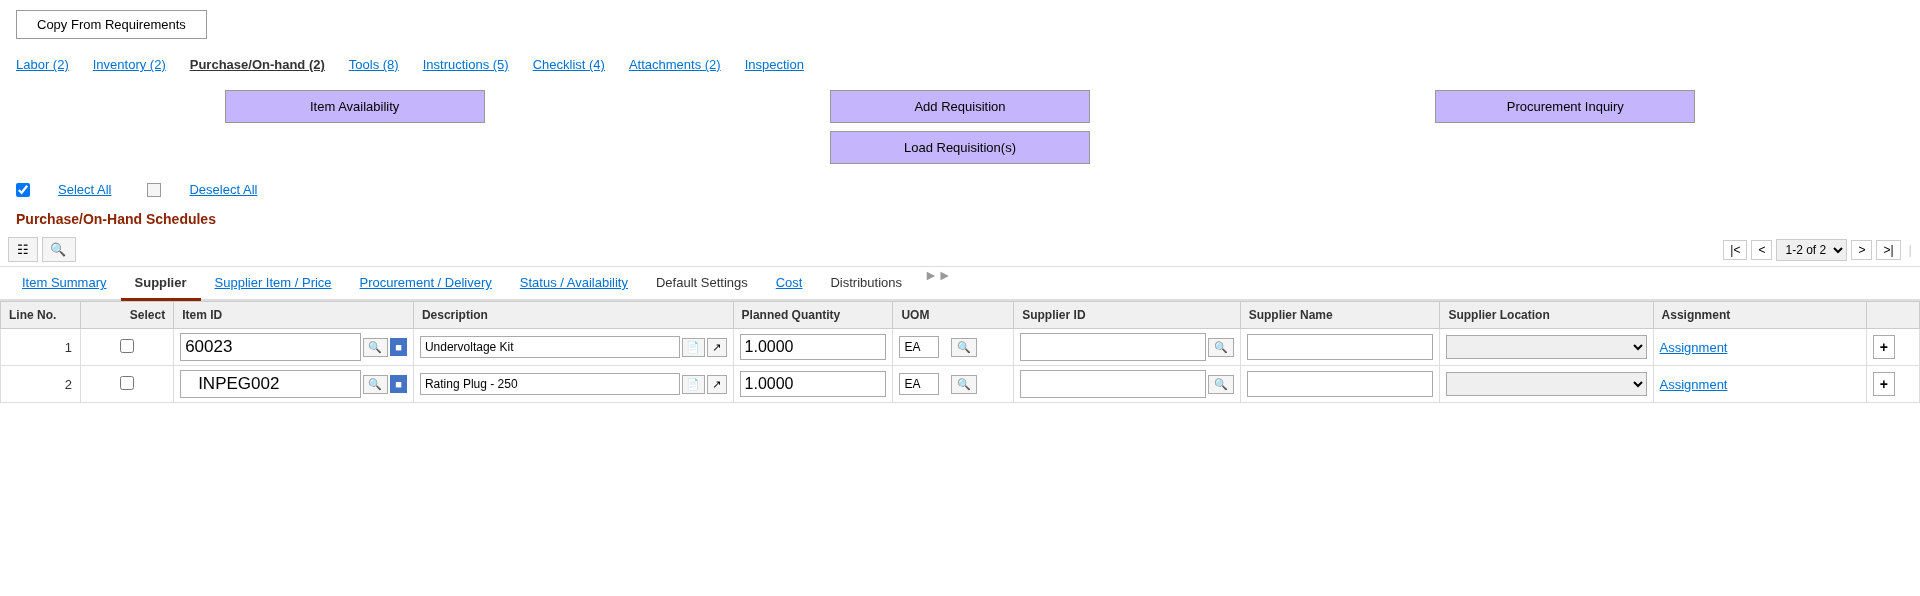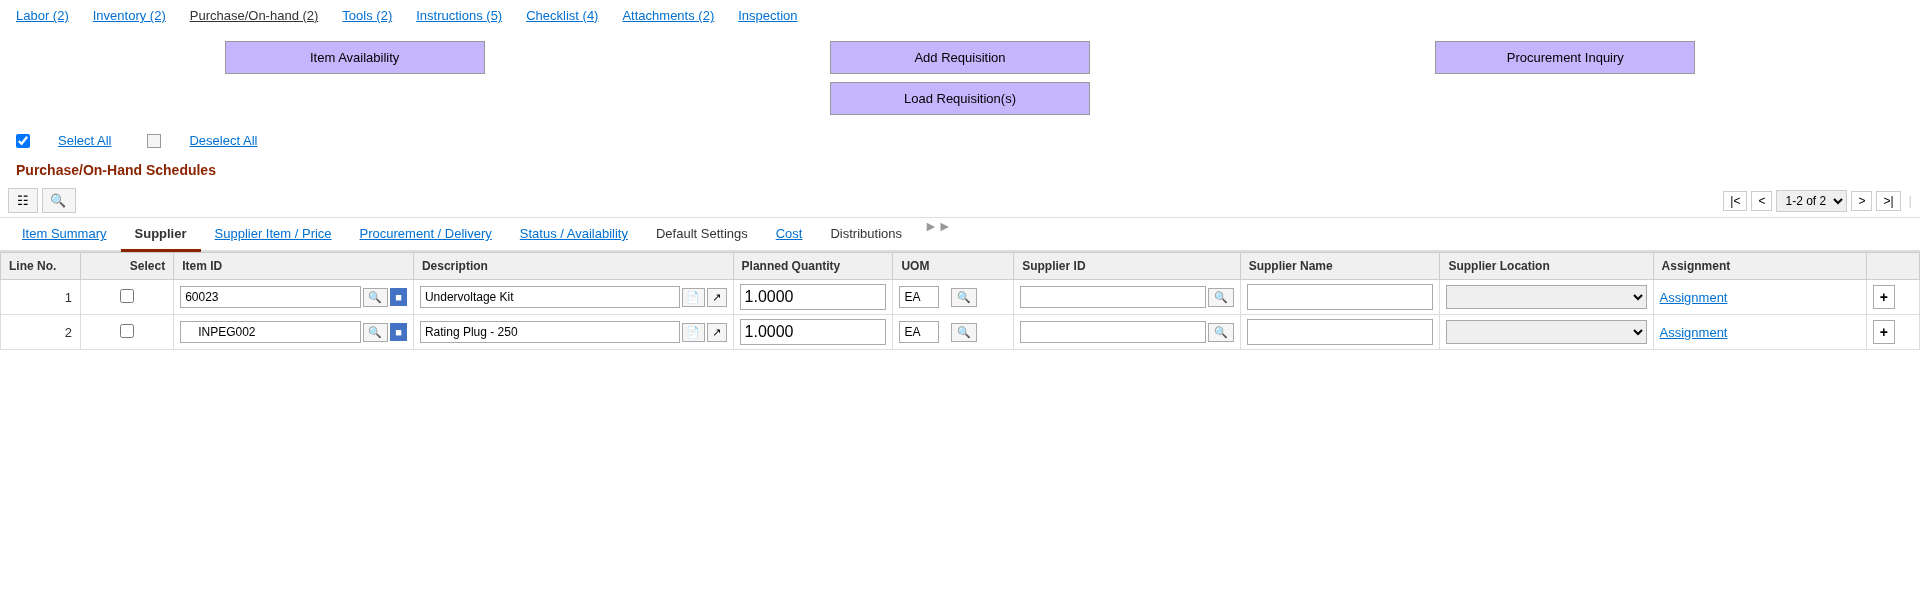--- a/index.html
+++ b/index.html
@@ -22,44 +22,47 @@
     .tabs-row { display: flex; gap: 0; border-bottom: 2px solid #ddd; padding: 0 8px; }
     .tab-item { padding: 8px 14px; cursor: pointer; color: #333; font-size: 13px; text-decoration: none; border-bottom: 3px solid transparent; margin-bottom: -2px; white-space: nowrap; }
     .tab-item.active { border-bottom: 3px solid #8b2400; font-weight: bold; }
     .tab-item.underline { text-decoration: underline; color: #0070d2; }
     table { width: 100%; border-collapse: collapse; }
     th { background: #f0f0f0; border: 1px solid #ccc; padding: 6px 8px; text-align: left; font-weight: bold; font-size: 12px; vertical-align: middle; }
     td { border: 1px solid #ddd; padding: 4px 6px; vertical-align: middle; }
     .td-center { text-align: center; }
     .input-field { border: 1px solid #aaa; padding: 3px 4px; font-size: 16px; width: 100%; }
     .input-with-search { display: flex; align-items: center; gap: 2px; }
-    .input-with-search input { flex: 1; border: 1px solid #aaa; padding: 3px 4px; font-size: 12px; }
+    .input-with-search input { flex: 1; border: 1px solid #aaa; padding: 3px 4px; font-size: 17px; }
     .search-btn { border: 1px solid #aaa; background: #f5f5f5; cursor: pointer; padding: 2px 5px; font-size: 11px; }
     .icon-btn { border: 1px solid #aaa; background: #f5f5f5; cursor: pointer; padding: 2px 4px; font-size: 11px; }
     .desc-field { display: flex; align-items: center; gap: 2px; }
     .desc-field input { flex: 1; border: 1px solid #aaa; padding: 3px 4px; font-size: 12px; }
     .assignment-link { color: #0070d2; text-decoration: underline; cursor: pointer; }
     .add-btn { border: 1px solid #aaa; background: #fff; cursor: pointer; padding: 3px 6px; font-size: 14px; font-weight: bold; }
     .select-dropdown { border: 1px solid #aaa; padding: 3px 4px; font-size: 12px; width: 100%; }
     .checkbox-input { width: 14px; height: 14px; cursor: pointer; }
     .more-tabs-icon { color: #999; font-size: 14px; margin-left: 8px; }
     .row-num { text-align: right; padding-right: 8px; }
     .uom-cell { display: flex; align-items: center; gap: 12px; }
     .uom-cell input { width: 40px; border: 1px solid #aaa; padding: 3px 4px; font-size: 12px; }
   </style>
 </head>
 <body>
 
 <div>
+  <div style="padding: 10px 16px;">
+    <button class="copy-btn">Copy From Requirements</button>
+  </div>
 
   <div class="tab-nav">
     <a class="tab-link">Labor (2)</a>
     <a class="tab-link">Inventory (2)</a>
-    <a class="tab-link active" style="font-weight:normal; color:#333;">Purchase/On-hand (2)</a>
-    <a class="tab-link">Tools (2)</a>
+    <a class="tab-link active" style="font-weight:bold; color:#333;">Purchase/On-hand (2)</a>
+    <a class="tab-link">Tools (8)</a>
     <a class="tab-link">Instructions (5)</a>
     <a class="tab-link">Checklist (4)</a>
     <a class="tab-link">Attachments (2)</a>
     <a class="tab-link">Inspection</a>
   </div>
 
   <div style="display:flex; justify-content: space-around; align-items: flex-start; padding: 10px 60px; gap: 16px;">
     <div style="display:flex; flex-direction: column; align-items: center; gap: 8px;">
       <button class="action-btn">Item Availability</button>
     </div>

